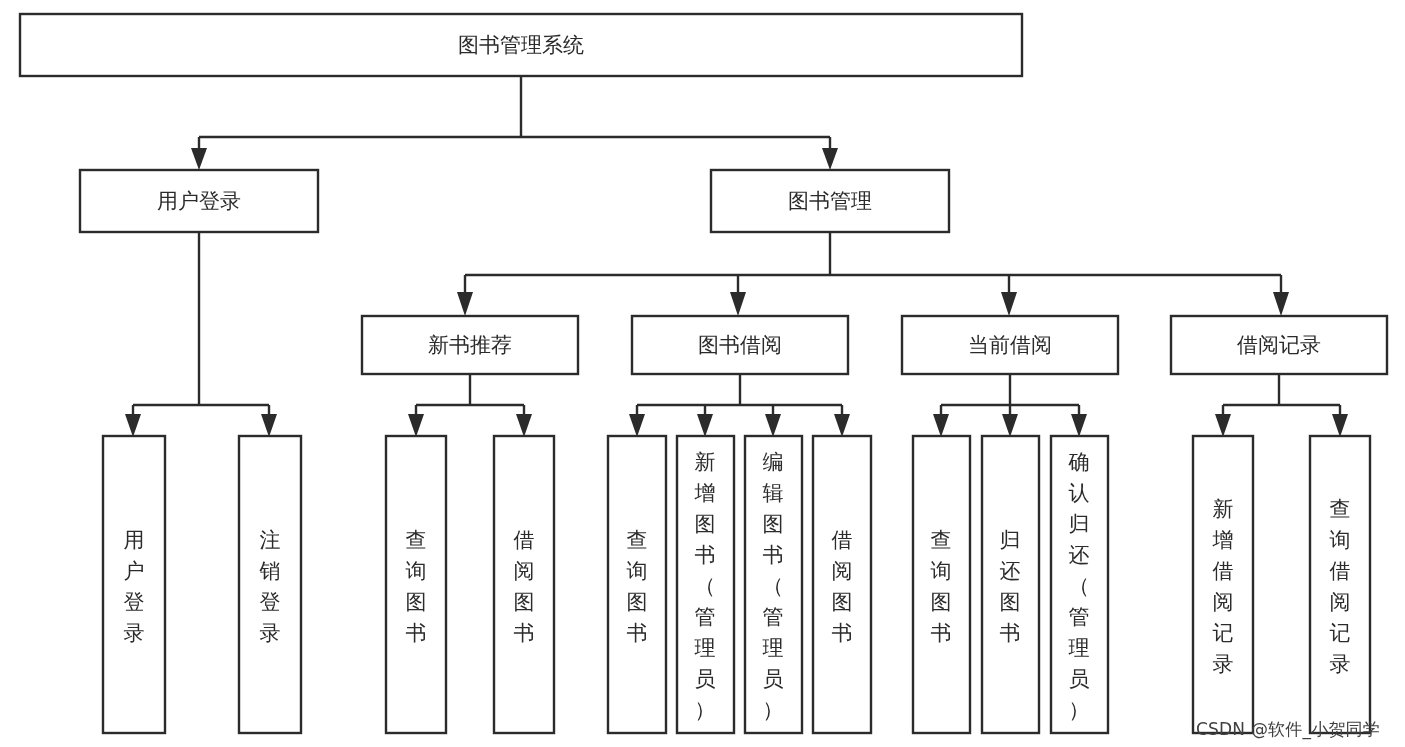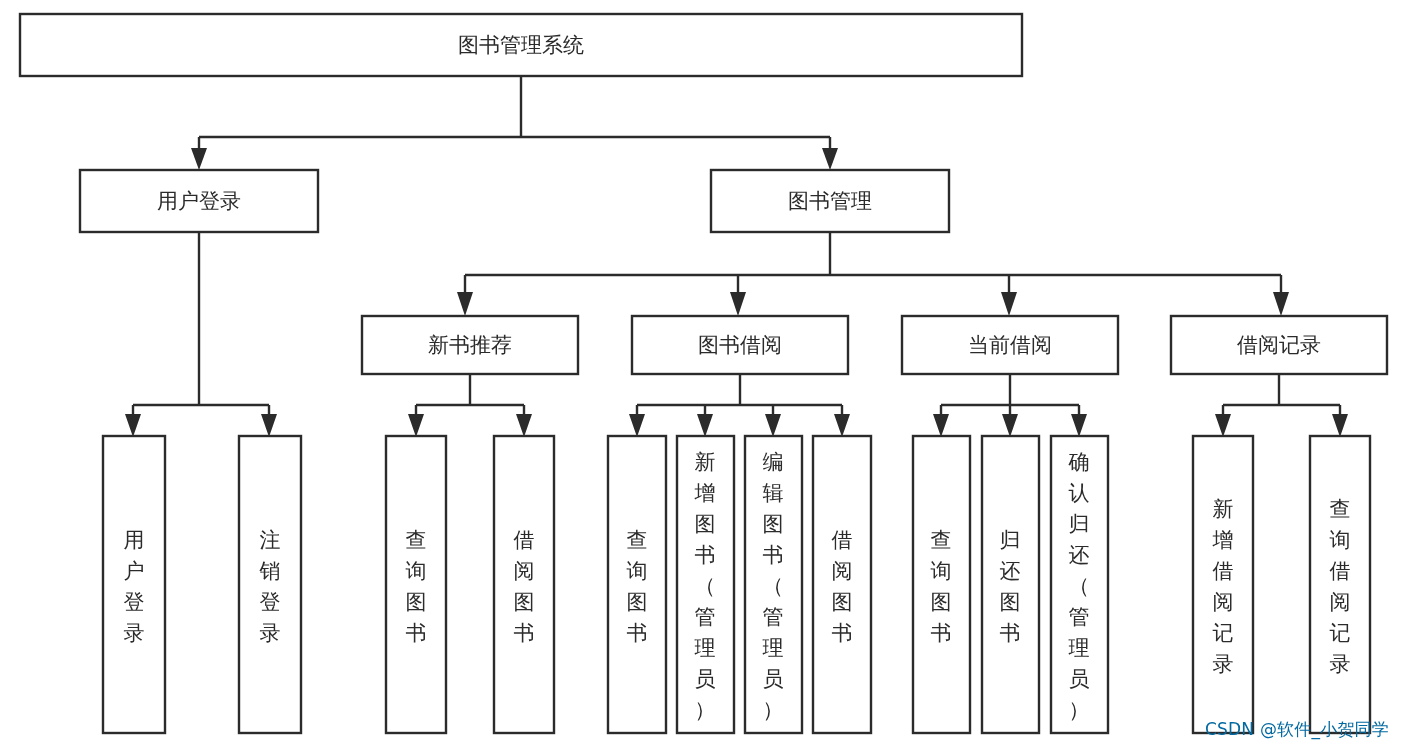--- a/index.html
+++ b/index.html
@@ -50,25 +50,25 @@
     dominant-baseline: middle;
   }
   .node-label-vertical {
     font-family: "DejaVu Sans", "Liberation Sans", sans-serif;
     fill: #2b2b2b;
     font-size: 21px;
     text-anchor: middle;
   }
   .watermark-text {
     position: absolute;
-    right: 16px;
+    right: 25px;
     bottom: 6px;
     font-family: "DejaVu Sans", "Liberation Sans", sans-serif;
     font-size: 17px;
-    color: #0369a1;
+    color: #404040;
     white-space: nowrap;
     letter-spacing: 0.2px;
     pointer-events: none;
   }
 </style>
 </head>
 <body>
 
 <div id="diagram-root">
 

